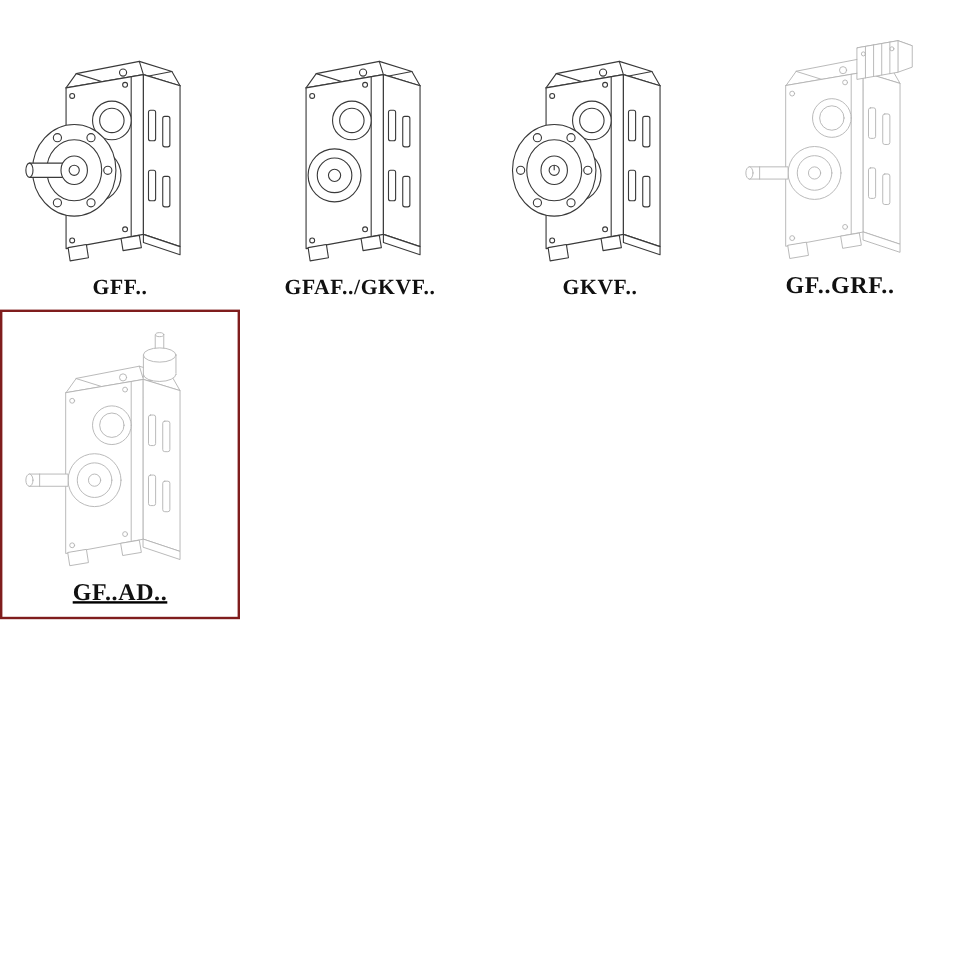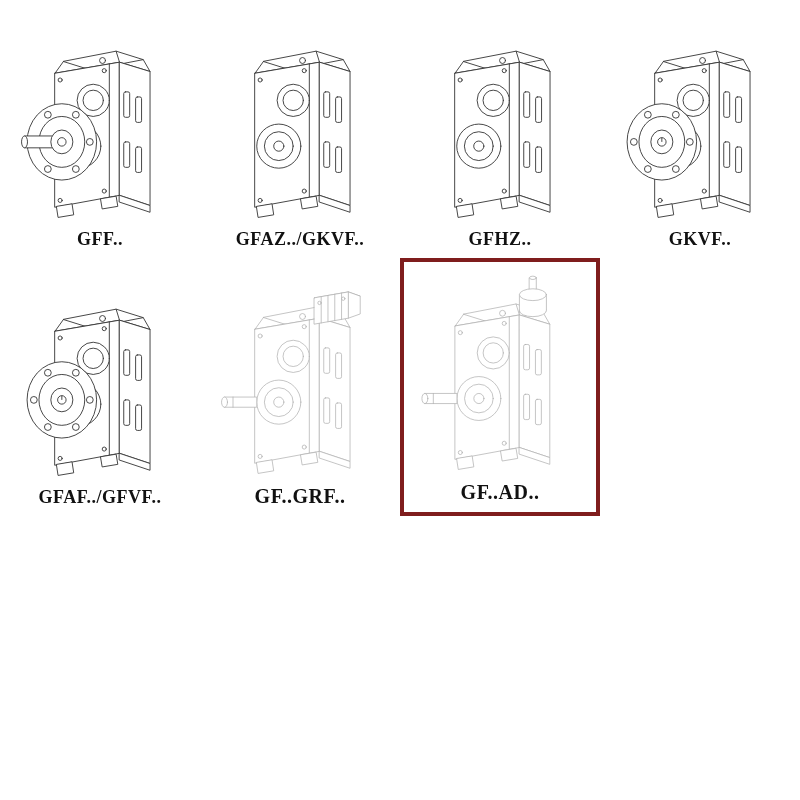--- a/index.html
+++ b/index.html
@@ -22,21 +22,21 @@
   figcaption{
     font-weight:bold;
     font-size:18px;
     letter-spacing:.5px;
     color:#111;
     margin-top:4px;
     white-space:nowrap;
   }
   .faded{--ink:#b3b3b3;--sw:0.9;}
   .big figcaption{font-size:20px;}
-  .boxed{border:4px solid #7f1d1d;}
+  .boxed{border:2px solid #7f1d1d;text-decoration:underline;}
   .defs{position:absolute;width:0;height:0;}
 </style>
 </head>
 <body>
 
 <svg class="defs" xmlns="http://www.w3.org/2000/svg">
   <defs>
 
     <symbol id="p-body" viewBox="0 0 190 250">
       <g style="stroke:var(--ink,#3a3a3a);stroke-width:var(--sw,1.1)" fill="#fff" stroke-linejoin="round" stroke-linecap="round">
@@ -176,41 +176,28 @@
         <svg viewBox="0 0 190 250" class="draw">
           <use href="#p-body" xlink:href="#p-body"></use>
           <use href="#p-flange-shaft" xlink:href="#p-flange-shaft"></use>
         </svg>
         <figcaption>GFF..</figcaption>
       </figure>
       <figure class="cell">
         <svg viewBox="0 0 190 250" class="draw">
           <use href="#p-body" xlink:href="#p-body"></use>
         </svg>
-        <figcaption>GFAZ../GKVF..</figcaption>
+        <figcaption>GFAF../GKVF..</figcaption>
       </figure>
       <figure class="cell">
         <svg viewBox="0 0 190 250" class="draw">
           <use href="#p-body" xlink:href="#p-body"></use>
-        </svg>
-        <figcaption>GFHZ..</figcaption>
-      </figure>
-      <figure class="cell">
-        <svg viewBox="0 0 190 250" class="draw">
-          <use href="#p-body" xlink:href="#p-body"></use>
           <use href="#p-flange" xlink:href="#p-flange"></use>
         </svg>
         <figcaption>GKVF..</figcaption>
-      </figure>
-      <figure class="cell">
-        <svg viewBox="0 0 190 250" class="draw">
-          <use href="#p-body" xlink:href="#p-body"></use>
-          <use href="#p-flange" xlink:href="#p-flange"></use>
-        </svg>
-        <figcaption>GFAF../GFVF..</figcaption>
       </figure>
       <figure class="cell faded big">
         <svg viewBox="0 0 190 250" class="draw">
           <use href="#p-body" xlink:href="#p-body"></use>
           <use href="#p-box" xlink:href="#p-box"></use>
           <use href="#p-shaft-left" xlink:href="#p-shaft-left"></use>
         </svg>
         <figcaption>GF..GRF..</figcaption>
       </figure>
       <figure class="cell faded boxed big">

